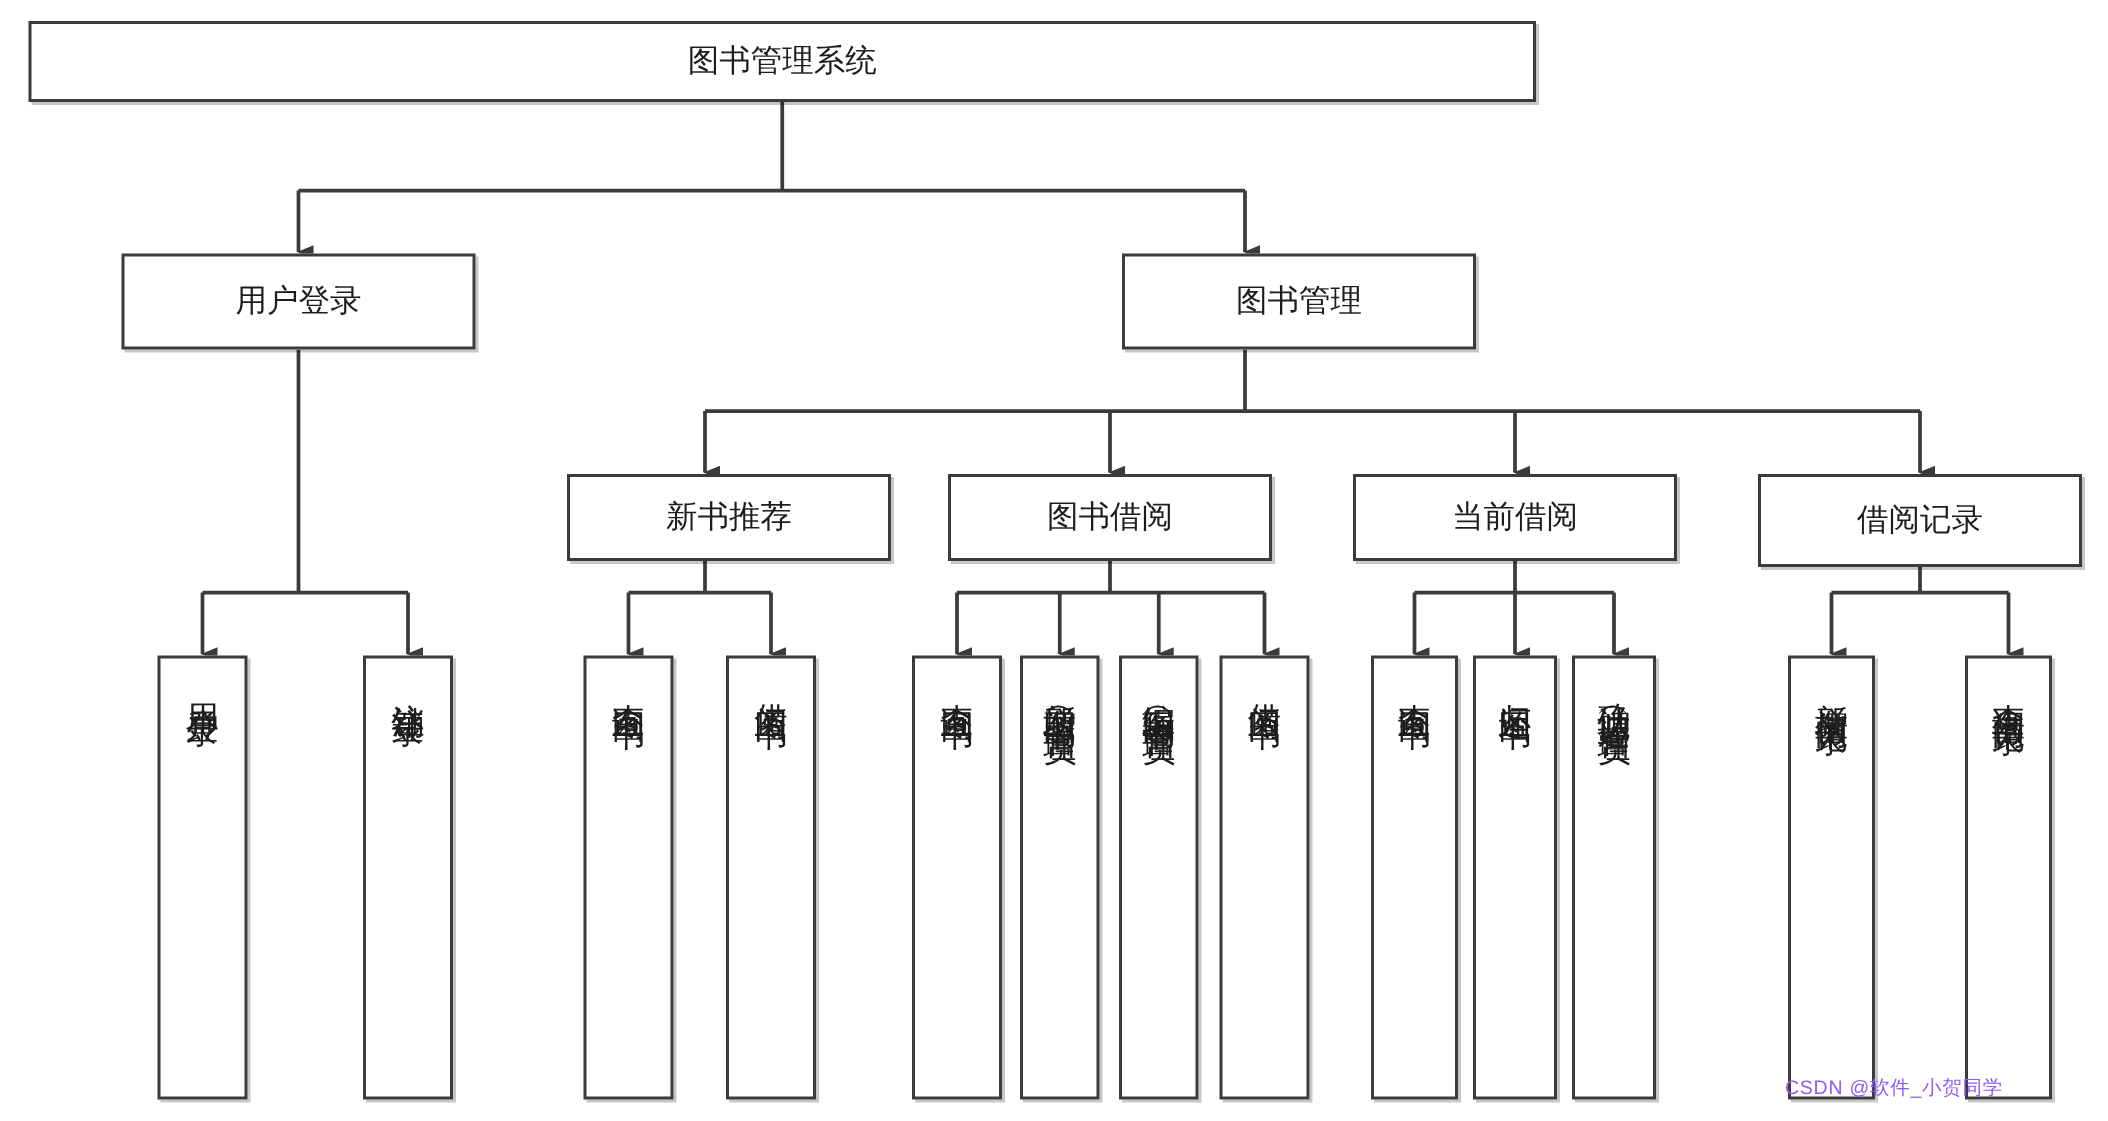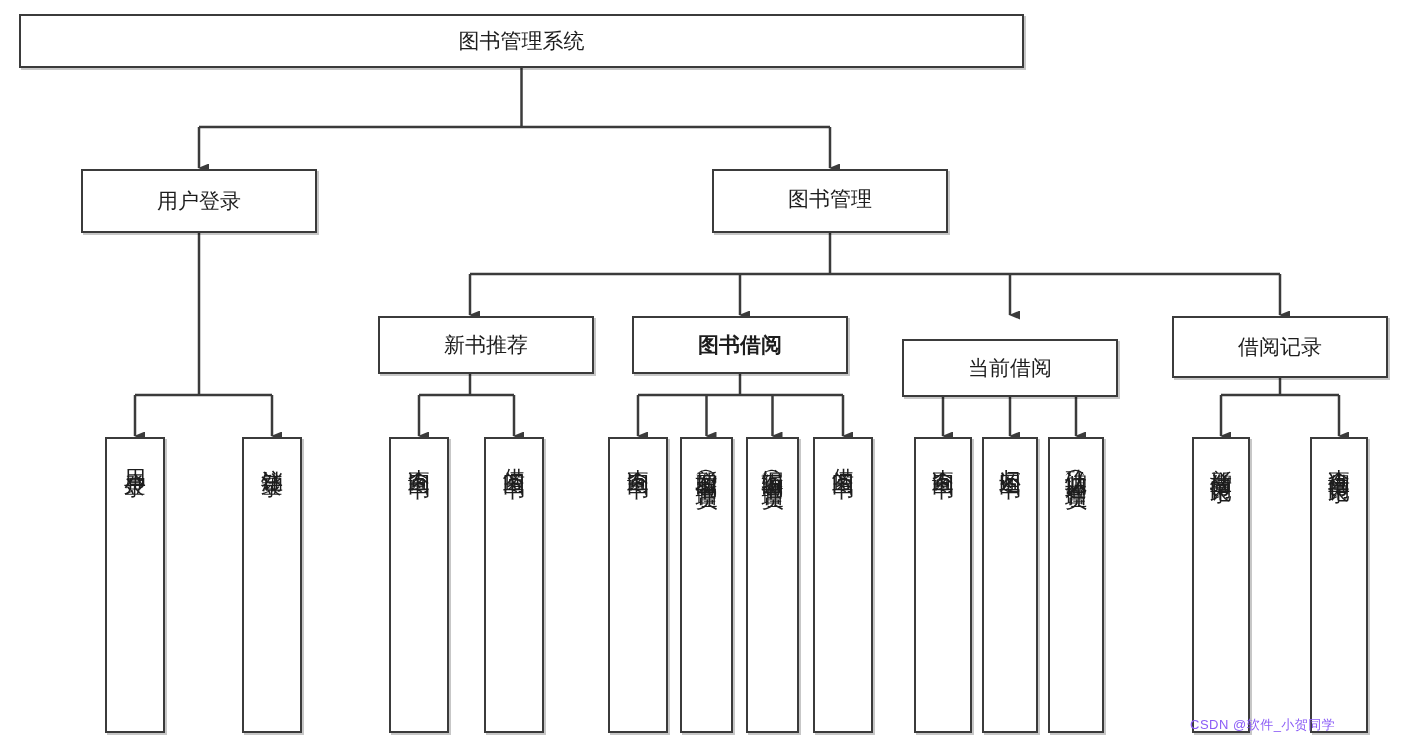--- a/index.html
+++ b/index.html
@@ -112,30 +112,30 @@
       </g>
   </svg>
 
   <div id="node-layer">
       <div class="node horiz" style="left: 19px; top: 14px; width: 1005px; height: 54px;">
         <div class="label">图书管理系统</div>
       </div>
       <div class="node horiz" style="left: 81px; top: 169px; width: 236px; height: 64px;">
         <div class="label">用户登录</div>
       </div>
-      <div class="node horiz" style="left: 712px; top: 169px; width: 236px; height: 64px; font-family: Liberation Mono, monospace;">
+      <div class="node horiz" style="left: 748px; top: 169px; width: 236px; height: 64px;">
         <div class="label">图书管理</div>
       </div>
       <div class="node horiz" style="left: 362px; top: 316px; width: 216px; height: 58px; margin-left: 16px;">
         <div class="label">新书推荐</div>
       </div>
-      <div class="node horiz" style="left: 632px; top: 316px; width: 216px; height: 58px; font-weight: bold;">
+      <div class="node horiz" style="left: 632px; top: 316px; width: 216px; height: 58px;">
         <div class="label">图书借阅</div>
       </div>
-      <div class="node horiz" style="left: 902px; top: 316px; width: 216px; height: 58px; margin-top: 23px;">
+      <div class="node horiz" style="left: 902px; top: 316px; width: 216px; height: 58px;">
         <div class="label">当前借阅</div>
       </div>
       <div class="node horiz" style="left: 1172px; top: 316px; width: 216px; height: 62px;">
         <div class="label">借阅记录</div>
       </div>
       <div class="node vert" style="left: 105px; top: 437px; width: 60px; height: 296px;">
         <div class="label">用户登录</div>
       </div>
       <div class="node vert" style="left: 242px; top: 437px; width: 60px; height: 296px;">
         <div class="label">注销登录</div>

